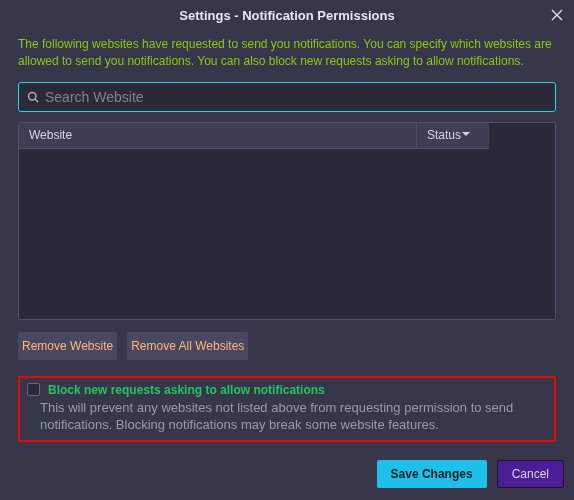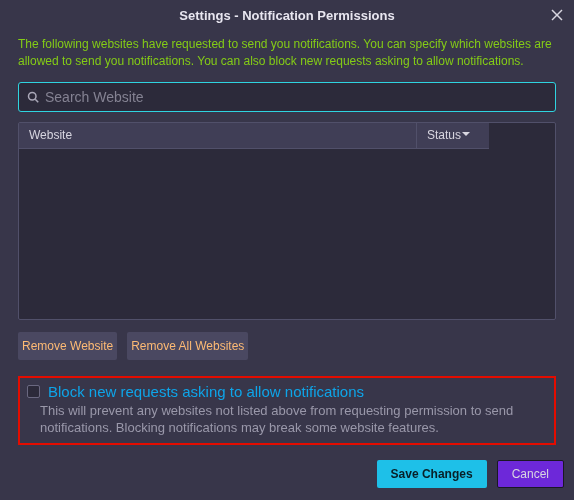--- a/index.html
+++ b/index.html
@@ -117,23 +117,23 @@
   .checkbox {
     width:13px;
     height:13px;
     border:1px solid #6a6880;
     background:#2c2a3a;
     border-radius:2px;
     flex-shrink:0;
     cursor:pointer;
   }
   .check-label {
-    font-size:15px;
-    font-weight:400;
-    color:#0ea5e9;
+    font-size:12px;
+    font-weight:700;
+    color:#22c55e;
   }
   .check-desc {
     font-size:13px;
     color:#9a98aa;
     margin-left:13px;
     margin-top:2px;
     line-height:1.35;
   }
   .footer {
     position:absolute;
@@ -146,21 +146,21 @@
     background:#1ec0e8;
     color:#082028;
     border:none;
     padding:7px 14px;
     font-size:12px;
     font-weight:600;
     border-radius:2px;
     cursor:pointer;
   }
   .btn-cancel {
-    background:#6d28d9;
+    background:#4c1d95;
     color:#d8d6e0;
     border:1px solid #1a1824;
     padding:3px 14px;
     font-size:12px;
     border-radius:2px;
     cursor:pointer;
   }
 </style>
 </head>
 <body>

